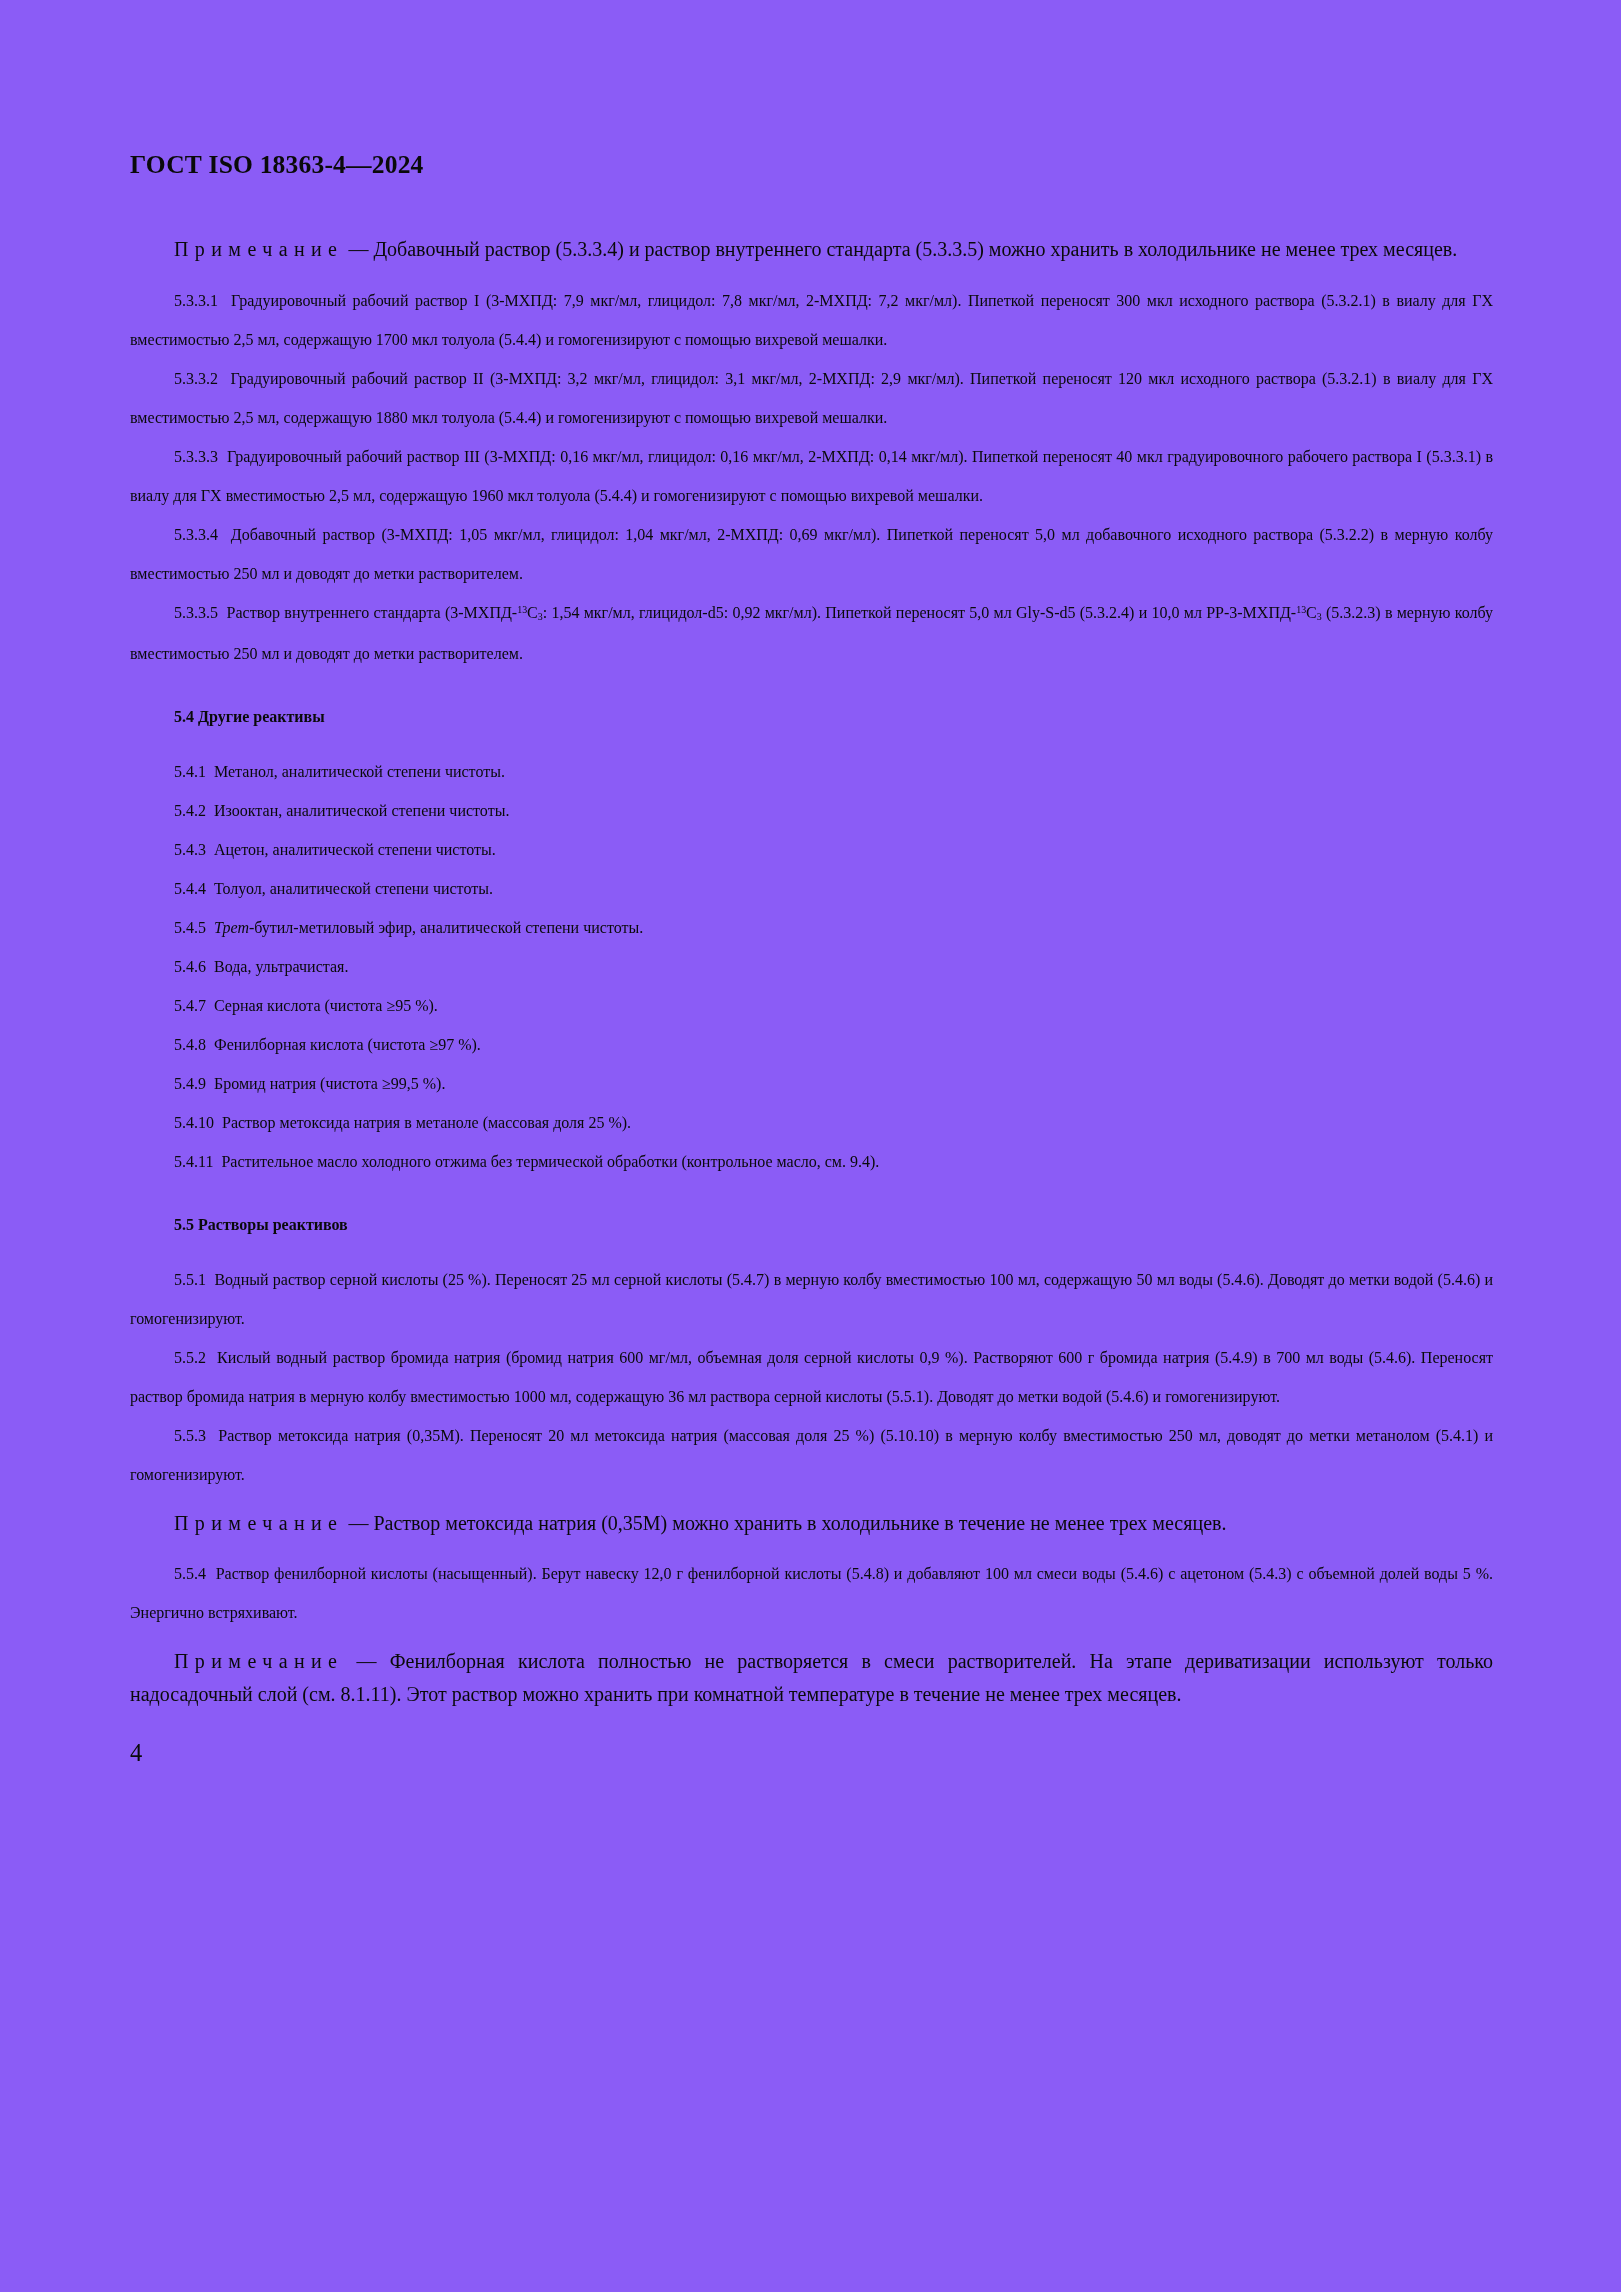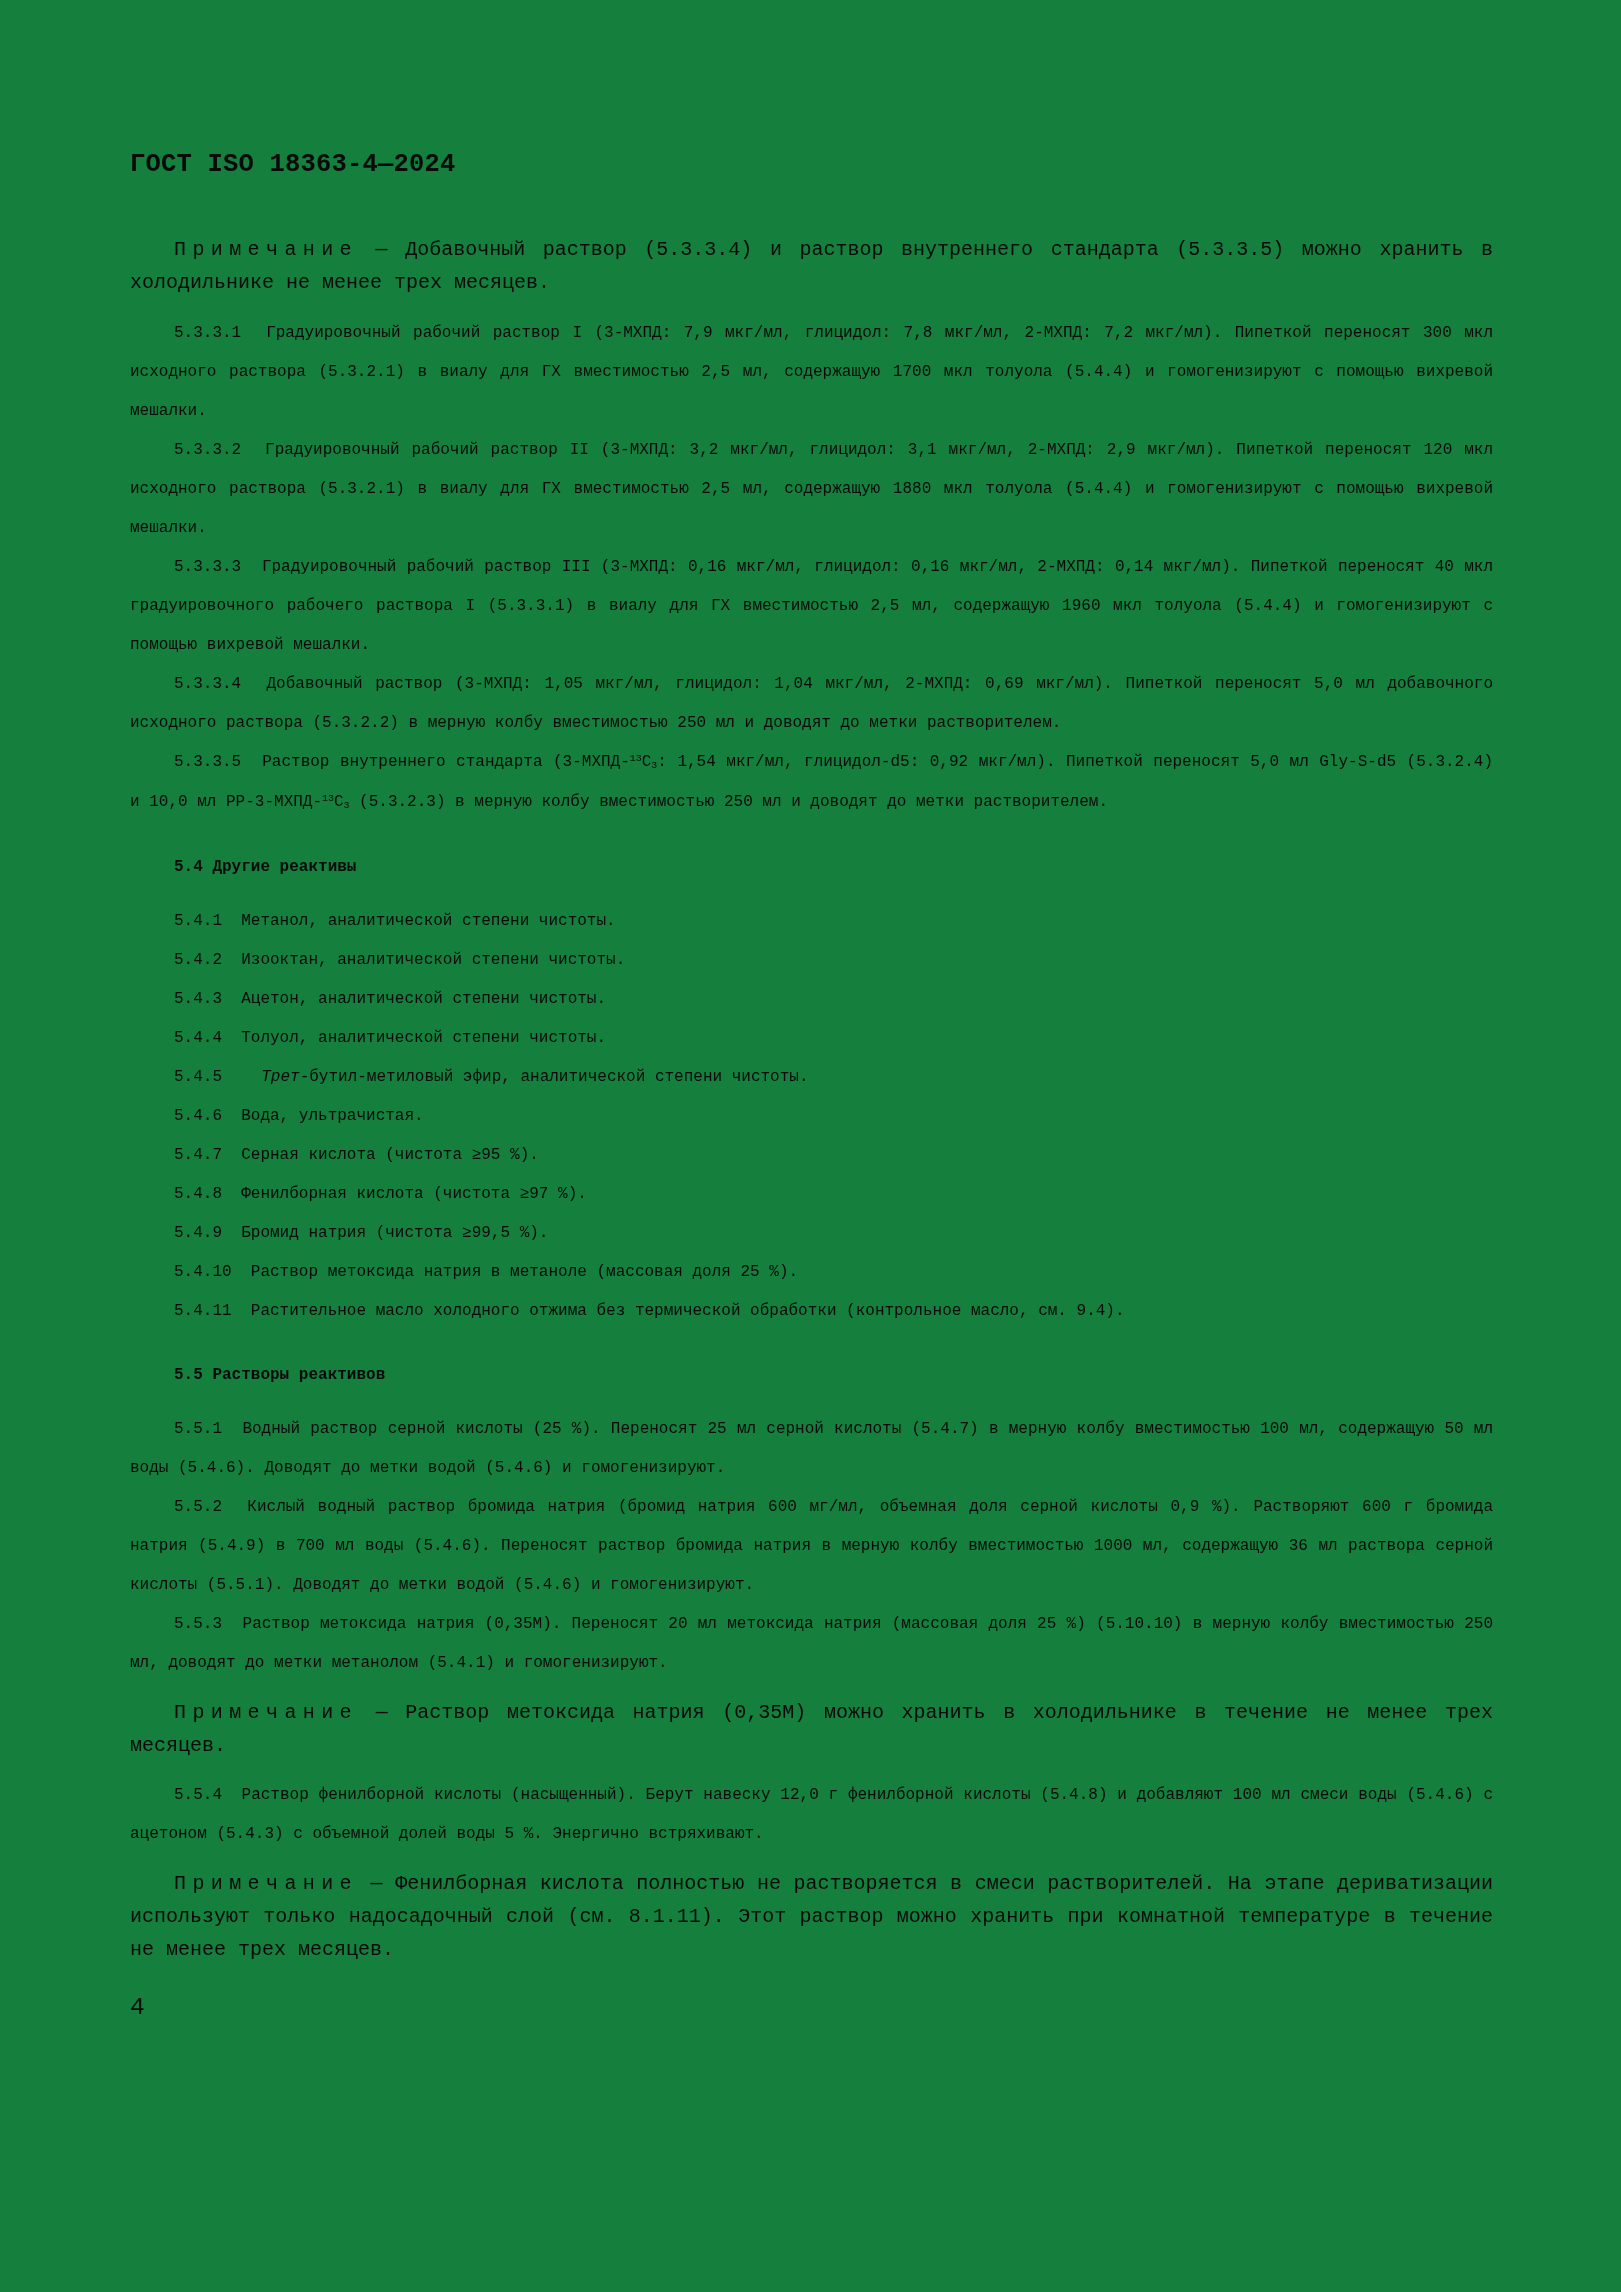--- a/index.html
+++ b/index.html
@@ -4,23 +4,23 @@
 <style>
   html, body {
     margin: 0;
     padding: 0;
     background: #ffffff;
   }
   .page {
     position: relative;
     width: 1621px;
     height: 2293px;
-    background: #15803d;
+    background: #8b5cf6;
     overflow: hidden;
-    font-family: Liberation Mono, monospace;
+    font-family: Liberation Serif, serif;
     color: #0a0a0a;
   }
   .content {
     padding: 149px 128px 0 130px;
   }
   .doc-header {
     font-size: 25.5px;
     font-weight: 700;
     line-height: 31px;
     margin: 0 0 53px 0;
@@ -58,21 +58,20 @@
     vertical-align: baseline;
   }
   .sub {
     font-size: 0.62em;
     position: relative;
     top: 0.28em;
     vertical-align: baseline;
   }
   .italic {
     font-style: italic;
-    margin-left: 20px;
   }
   .page-number {
     font-size: 24.5px;
     line-height: 36px;
     margin-top: 23.5px;
   }
 </style>
 </head>
 <body>
 

